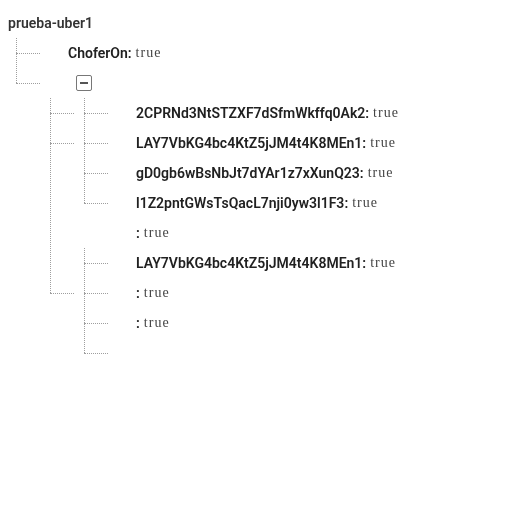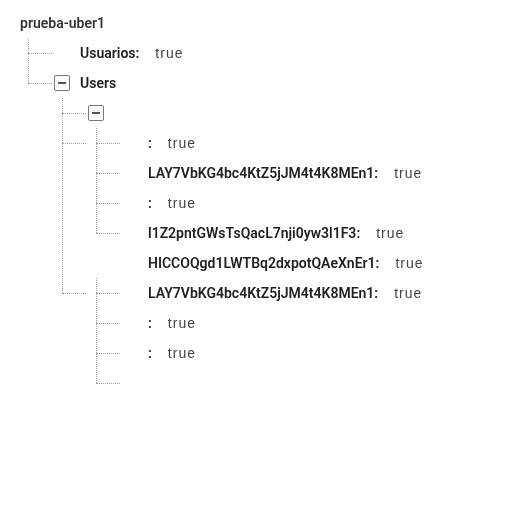--- a/index.html
+++ b/index.html
@@ -7,21 +7,21 @@
     padding: 0;
     background: #fff;
     font-family: "Roboto", "Helvetica Neue", Arial, sans-serif;
     font-size: 14px;
     color: #212121;
     width: 525px;
     height: 513px;
     overflow: hidden;
   }
   .tree {
-    padding: 8px 0 8px 20px;
+    padding: 8px 0 8px 8px;
     line-height: 1;
   }
   .node {
     position: relative;
   }
   .row {
     display: flex;
     align-items: center;
     height: 30px;
     white-space: nowrap;
@@ -67,22 +67,22 @@
     content: "";
     position: absolute;
     background: #fff;
   }
   .ctrl-plus::before { width: 8px; height: 2px; }
   .ctrl-plus::after  { width: 2px; height: 8px; }
 
   .key  { font-weight: 600; color: #212121; }
   .root { font-weight: 600; color: #333; }
   .colon{ font-weight: 600; }
-  .val  { font-family: Liberation Sans, sans-serif;
-          color:#444; font-size:14px; margin-left:16px; letter-spacing:1px; }
+  .val  { font-family: Liberation Serif, serif;
+          color:#444; font-size:14px; margin-left:4px; letter-spacing:1px; }
 
   
   .guide-v {
     border-left: 1px dotted #9e9e9e;
     position: absolute;
     left: 8px;
   }
   .guide-h {
     border-top: 1px dotted #9e9e9e;
     position: absolute;
@@ -97,63 +97,61 @@
       <div class="row">
         <span class="key root">prueba-uber1</span>
       </div>
       <div class="guide-v" style="top: 30px; height: 45px;"></div>
       <div class="guide-h" style="top: 45px; left: 8px; width: 24px;"></div>
       <div class="guide-h" style="top: 75px; left: 8px; width: 24px;"></div>
       <div class="children">
         <div class="node">
           <div class="row">
             <div class="ctrl ctrl-none"></div>
-            <span class="key">Usuarios</span>
+            <span class="key">ChoferOn</span>
             <span class="colon">:</span>
             <span class="val">true</span>
           </div>
         </div>
         <div class="node">
-          <div class="row">
-            <div class="ctrl ctrl-minus"></div>
-            <span class="key">Users</span>
-          </div>
           <div class="guide-v" style="top: 30px; height: 195px;"></div>
           <div class="guide-h" style="top: 45px; left: 8px; width: 24px;"></div>
           <div class="guide-h" style="top: 75px; left: 8px; width: 24px;"></div>
           <div class="guide-h" style="top: 225px; left: 8px; width: 24px;"></div>
           <div class="children">
             <div class="node">
               <div class="row">
                 <div class="ctrl ctrl-minus"></div>
               </div>
               <div class="guide-v" style="top: 30px; height: 105px;"></div>
               <div class="guide-h" style="top: 45px; left: 8px; width: 24px;"></div>
               <div class="guide-h" style="top: 75px; left: 8px; width: 24px;"></div>
               <div class="guide-h" style="top: 105px; left: 8px; width: 24px;"></div>
               <div class="guide-h" style="top: 135px; left: 8px; width: 24px;"></div>
               <div class="children">
                 <div class="node">
                   <div class="row">
                     <div class="ctrl ctrl-none"></div>
+                    <span class="key">2CPRNd3NtSTZXF7dSfmWkffq0Ak2</span>
                     <span class="colon">:</span>
                     <span class="val">true</span>
                   </div>
                 </div>
                 <div class="node">
                   <div class="row">
                     <div class="ctrl ctrl-none"></div>
                     <span class="key">LAY7VbKG4bc4KtZ5jJM4t4K8MEn1</span>
                     <span class="colon">:</span>
                     <span class="val">true</span>
                   </div>
                 </div>
                 <div class="node">
                   <div class="row">
                     <div class="ctrl ctrl-none"></div>
+                    <span class="key">gD0gb6wBsNbJt7dYAr1z7xXunQ23</span>
                     <span class="colon">:</span>
                     <span class="val">true</span>
                   </div>
                 </div>
                 <div class="node">
                   <div class="row">
                     <div class="ctrl ctrl-none"></div>
                     <span class="key">l1Z2pntGWsTsQacL7nji0yw3l1F3</span>
                     <span class="colon">:</span>
                     <span class="val">true</span>
@@ -164,21 +162,20 @@
             <div class="node">
               <div class="guide-v" style="top: 30px; height: 105px;"></div>
               <div class="guide-h" style="top: 45px; left: 8px; width: 24px;"></div>
               <div class="guide-h" style="top: 75px; left: 8px; width: 24px;"></div>
               <div class="guide-h" style="top: 105px; left: 8px; width: 24px;"></div>
               <div class="guide-h" style="top: 135px; left: 8px; width: 24px;"></div>
               <div class="children">
                 <div class="node">
                   <div class="row">
                     <div class="ctrl ctrl-none"></div>
-                    <span class="key">HICCOQgd1LWTBq2dxpotQAeXnEr1</span>
                     <span class="colon">:</span>
                     <span class="val">true</span>
                   </div>
                 </div>
                 <div class="node">
                   <div class="row">
                     <div class="ctrl ctrl-none"></div>
                     <span class="key">LAY7VbKG4bc4KtZ5jJM4t4K8MEn1</span>
                     <span class="colon">:</span>
                     <span class="val">true</span>

